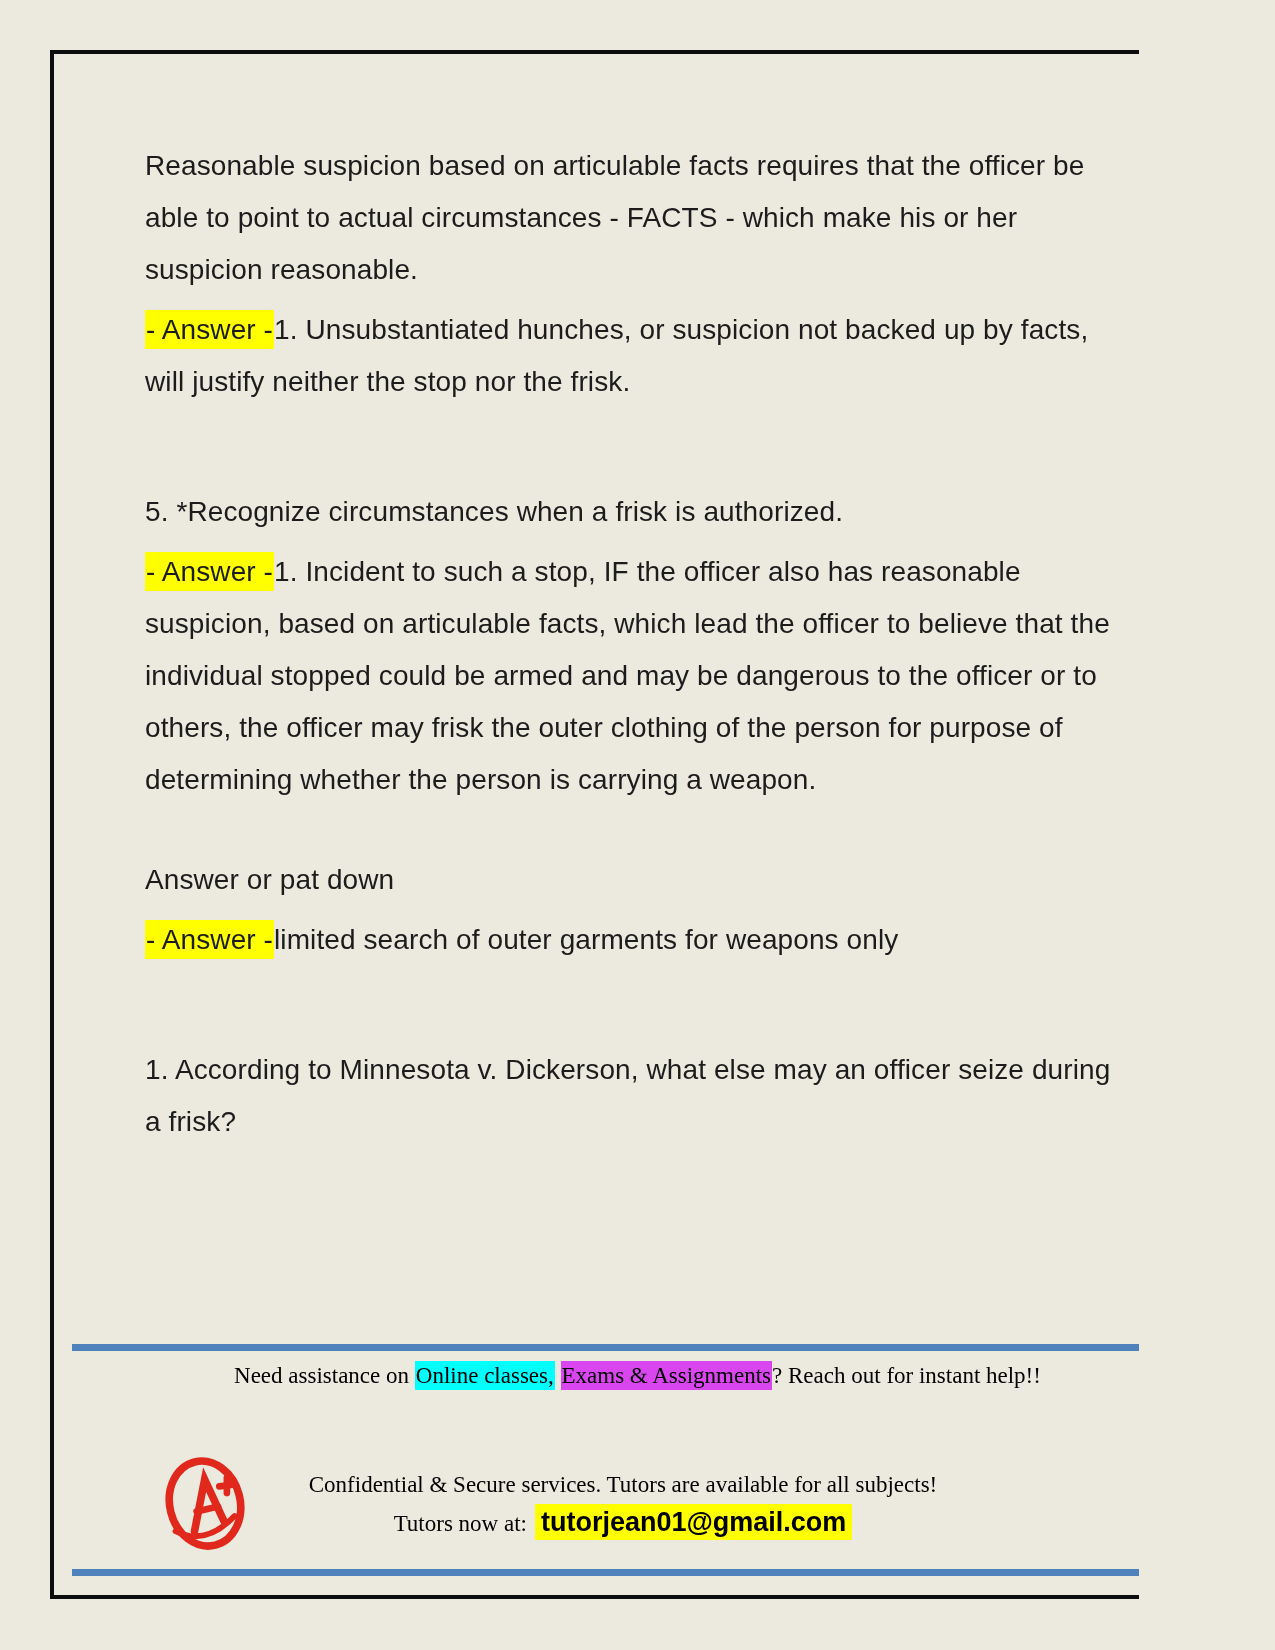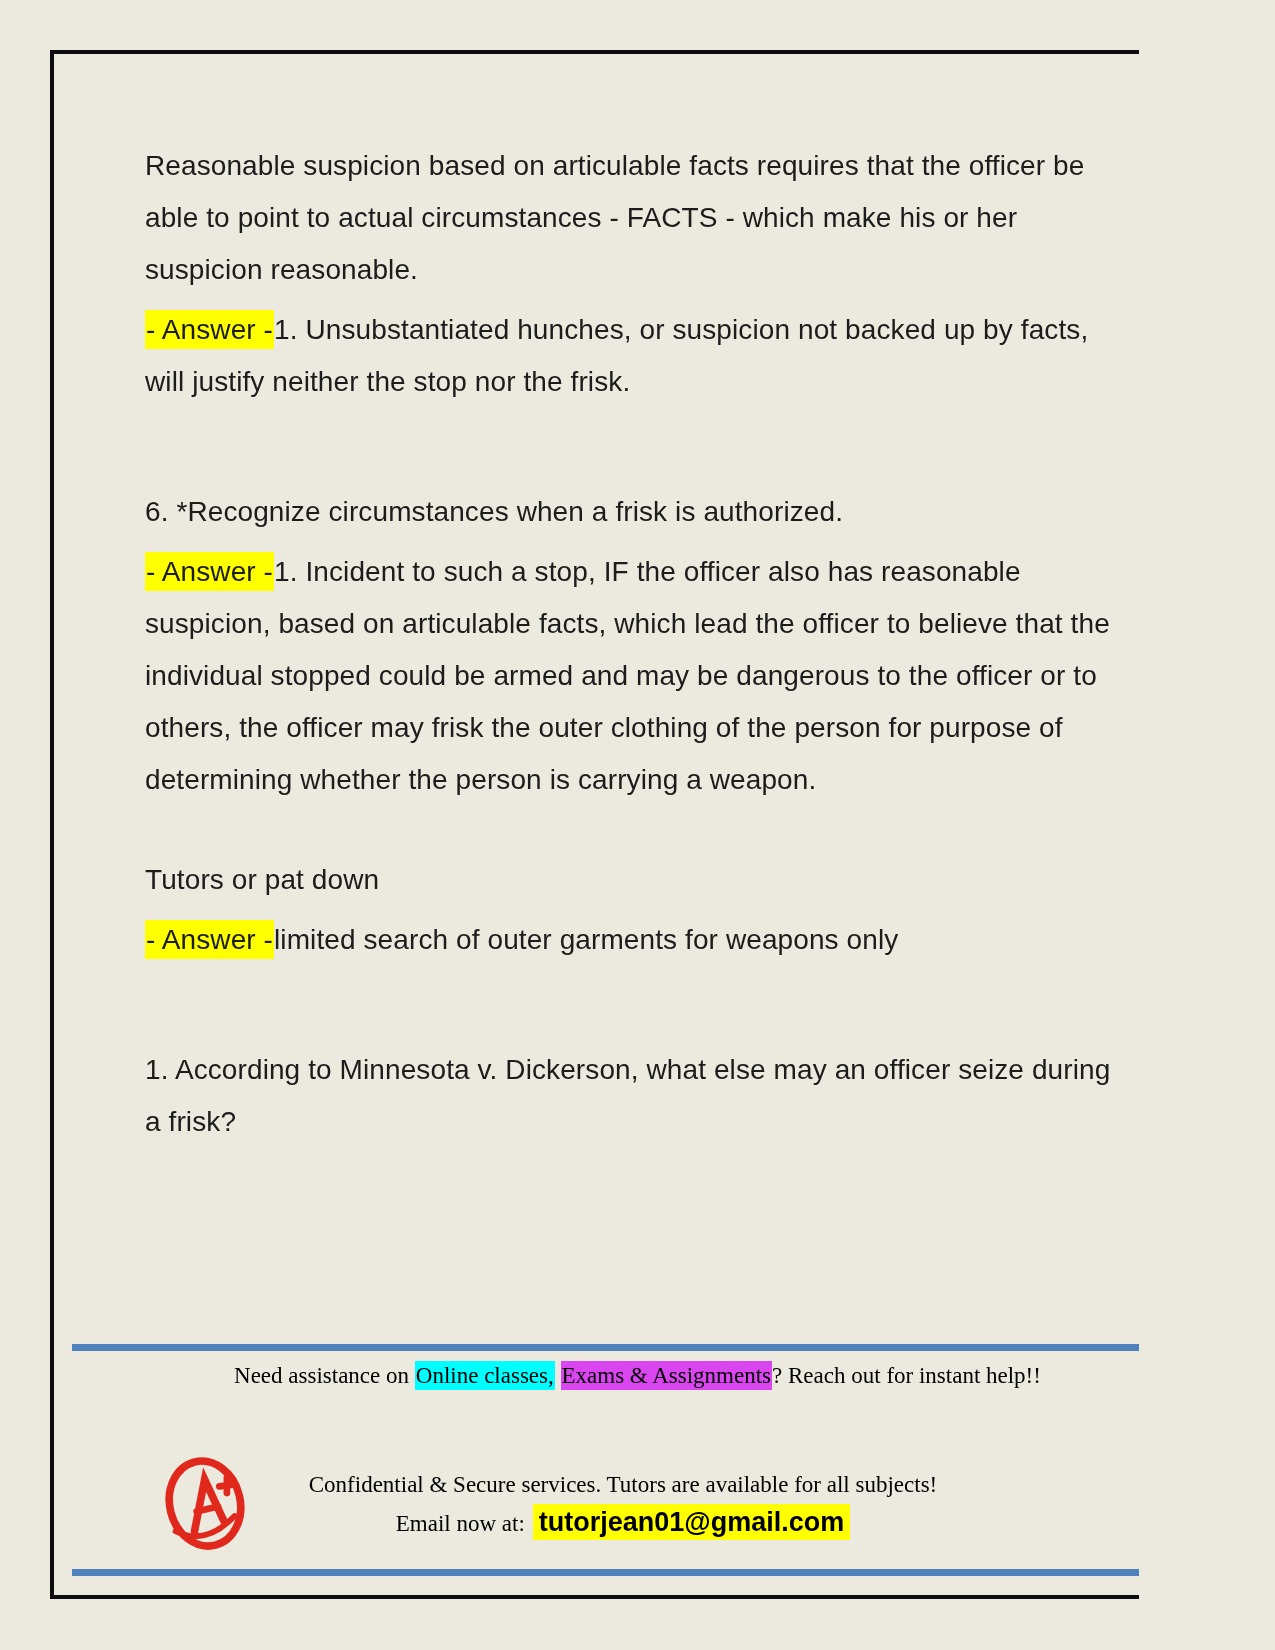--- a/index.html
+++ b/index.html
@@ -83,24 +83,24 @@
 </head>
 <body>
 
 <div class="page">
   <div class="frame"></div>
 
   <div class="content">
     <p class="para"><span>Reasonable suspicion based on articulable facts requires that the officer be able to point to actual circumstances - FACTS - which make his or her suspicion reasonable.</span></p>
     <p class="para"><mark class="hl-y">- Answer -</mark><span>1. Unsubstantiated hunches, or suspicion not backed up by facts, will justify neither the stop nor the frisk.</span></p>
     <div class="sp70"></div>
-    <p class="para"><span>6. *Recognize circumstances when a frisk is authorized.</span></p>
+    <p class="para"><span>5. *Recognize circumstances when a frisk is authorized.</span></p>
     <p class="para"><mark class="hl-y">- Answer -</mark><span>1. Incident to such a stop, IF the officer also has reasonable suspicion, based on articulable facts, which lead the officer to believe that the individual stopped could be armed and may be dangerous to the officer or to others, the officer may frisk the outer clothing of the person for purpose of determining whether the person is carrying a weapon.</span></p>
     <div class="sp40"></div>
-    <p class="para"><span>Tutors or pat down</span></p>
+    <p class="para"><span>Answer or pat down</span></p>
     <p class="para"><mark class="hl-y">- Answer -</mark><span>limited search of outer garments for weapons only</span></p>
     <div class="sp70"></div>
     <p class="para"><span>1. According to Minnesota v. Dickerson, what else may an officer seize during a frisk?</span></p>
   </div>
 
   <div class="rule rule-top"></div>
 
   <div class="promo promo-1"><span>Need assistance on </span><mark class="hl-c">Online classes,</mark><span> </span><mark class="hl-g">Exams &amp; Assignments</mark><span>? Reach out for instant help!!</span></div>
 
 
@@ -112,17 +112,17 @@
         <path d="M30 78 L 48 26 L 62 72" stroke-width="8" transform="rotate(-8 45 50)"></path>
         <path d="M35 58 L 58 56" stroke-width="7" transform="rotate(-8 45 50)"></path>
         <path d="M60 33 L 76 31" stroke-width="7"></path>
         <path d="M68 24 L 68 40" stroke-width="7"></path>
       </g>
     </svg>
   </div>
 
   <div class="brand-lines">
     <div class="conf-line">Confidential &amp; Secure services. Tutors are available for all subjects!</div>
-    <div class="email-line"><span>Email now at:</span><mark class="email-mark">tutorjean01@gmail.com</mark></div>
+    <div class="email-line"><span>Tutors now at:</span><mark class="email-mark">tutorjean01@gmail.com</mark></div>
   </div>
 
   <div class="rule rule-bottom"></div>
 </div>
 
 </body></html>

